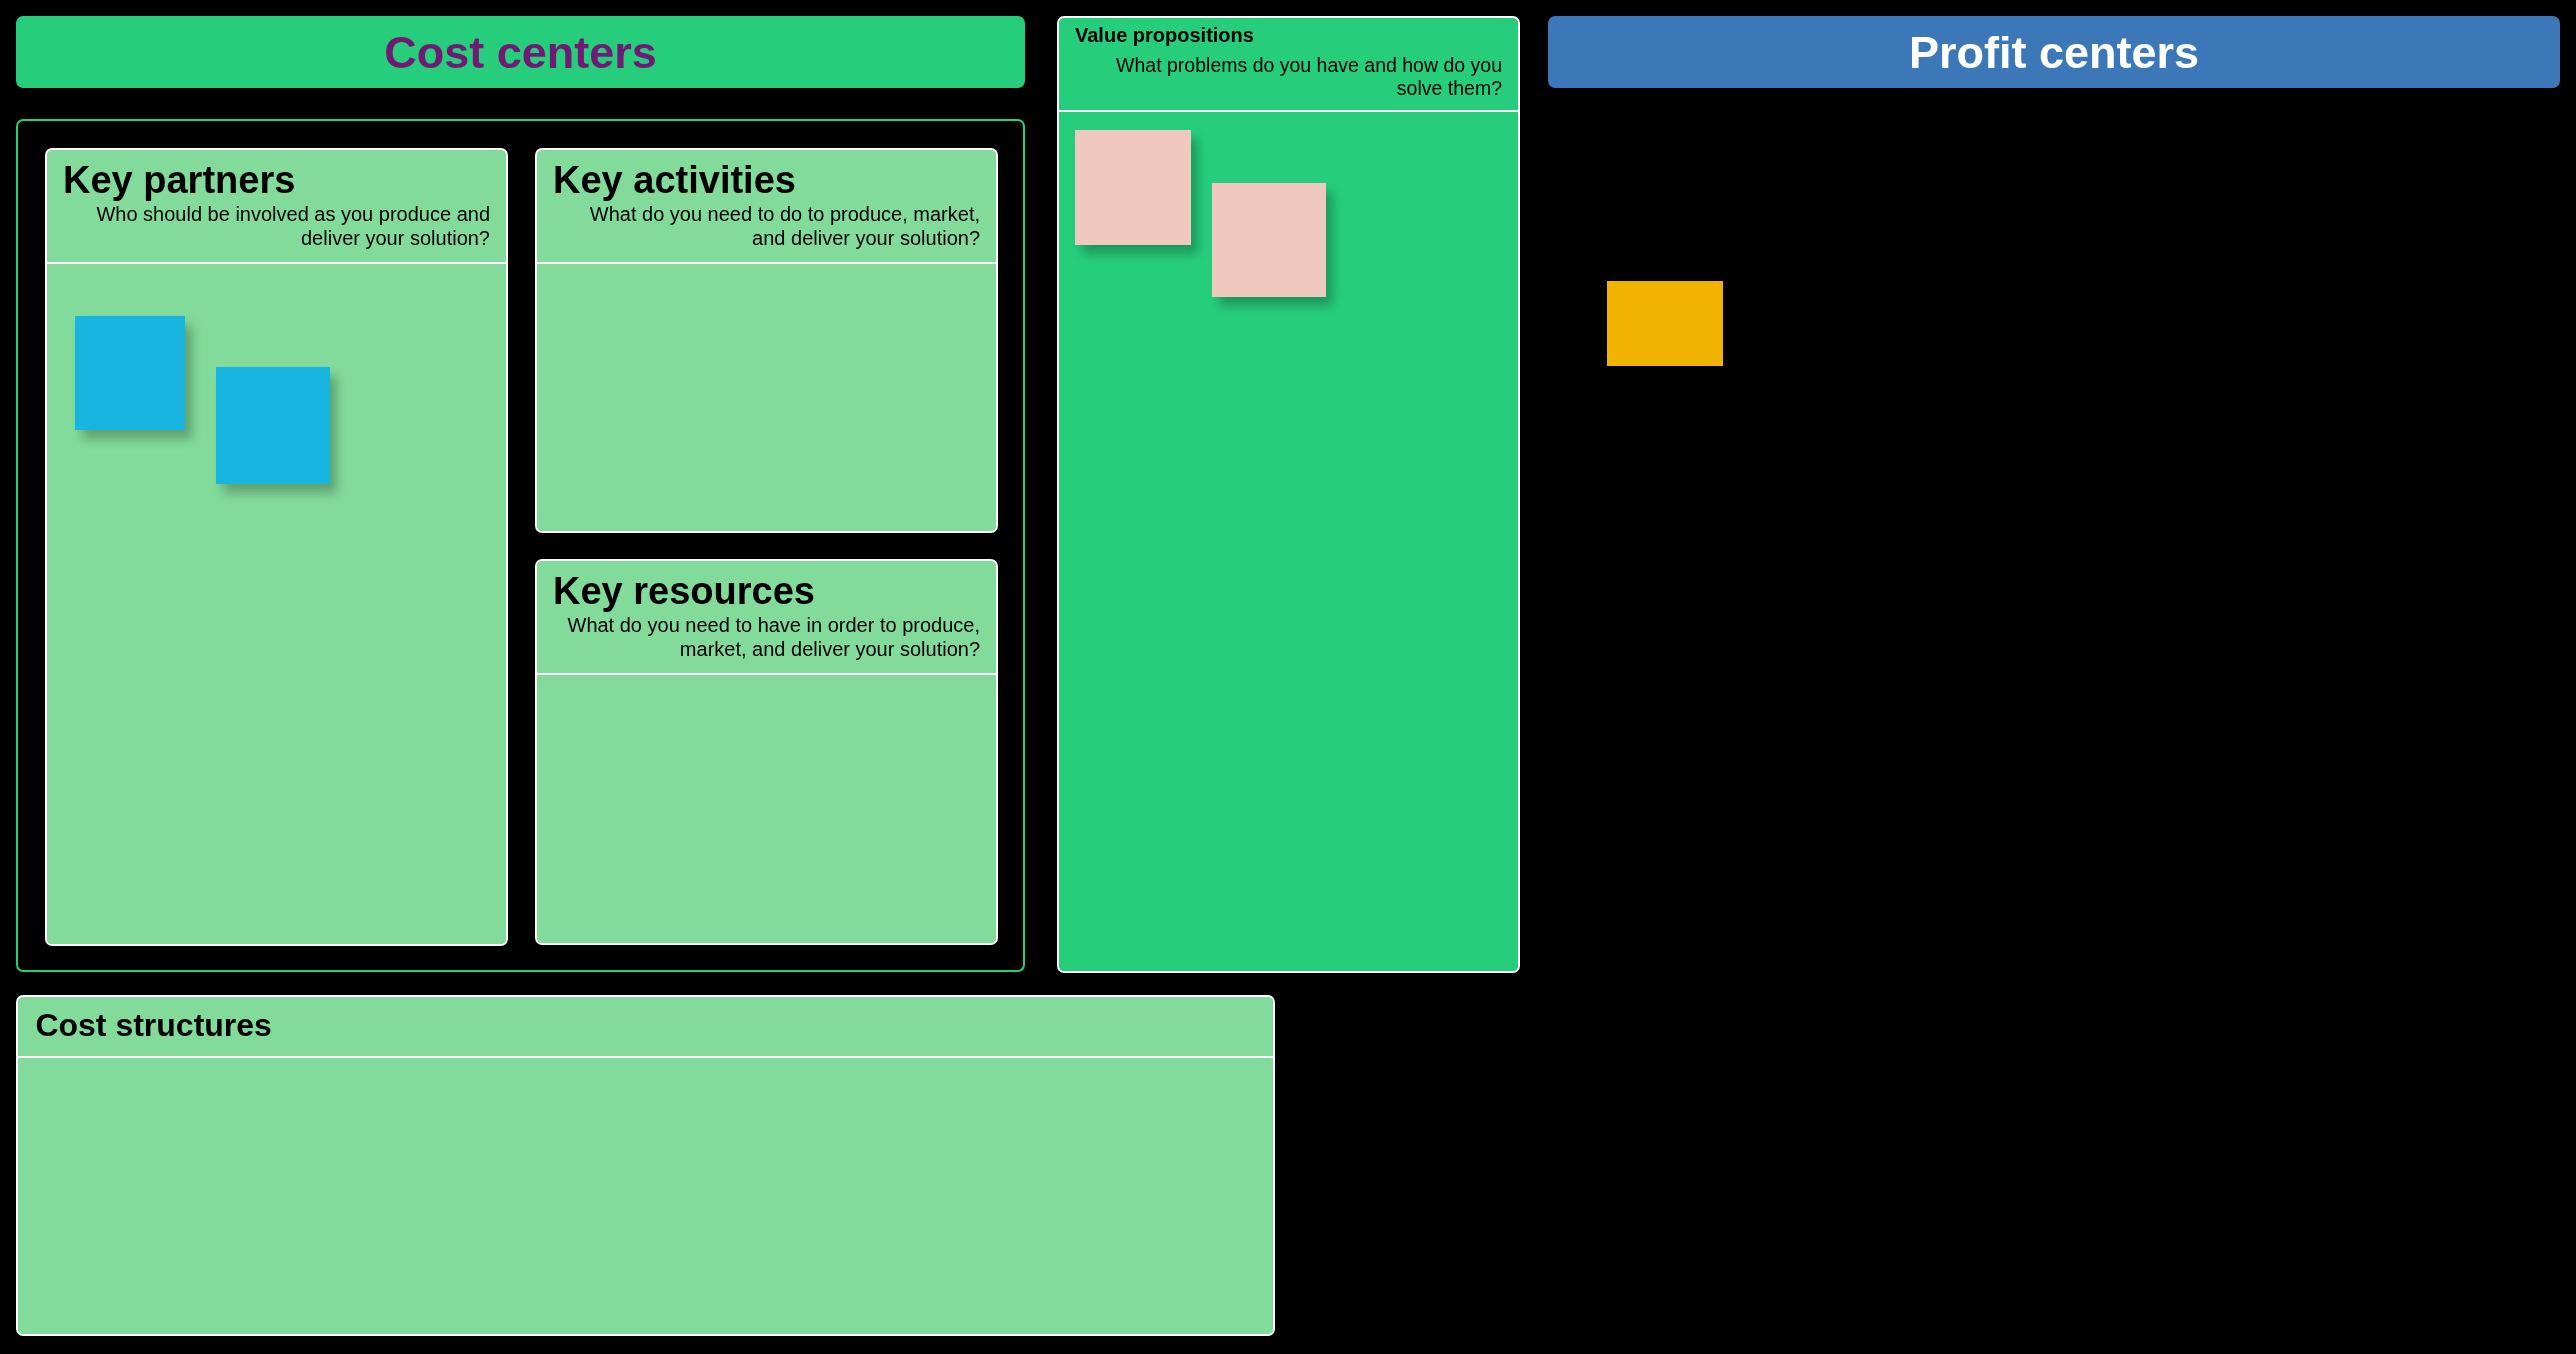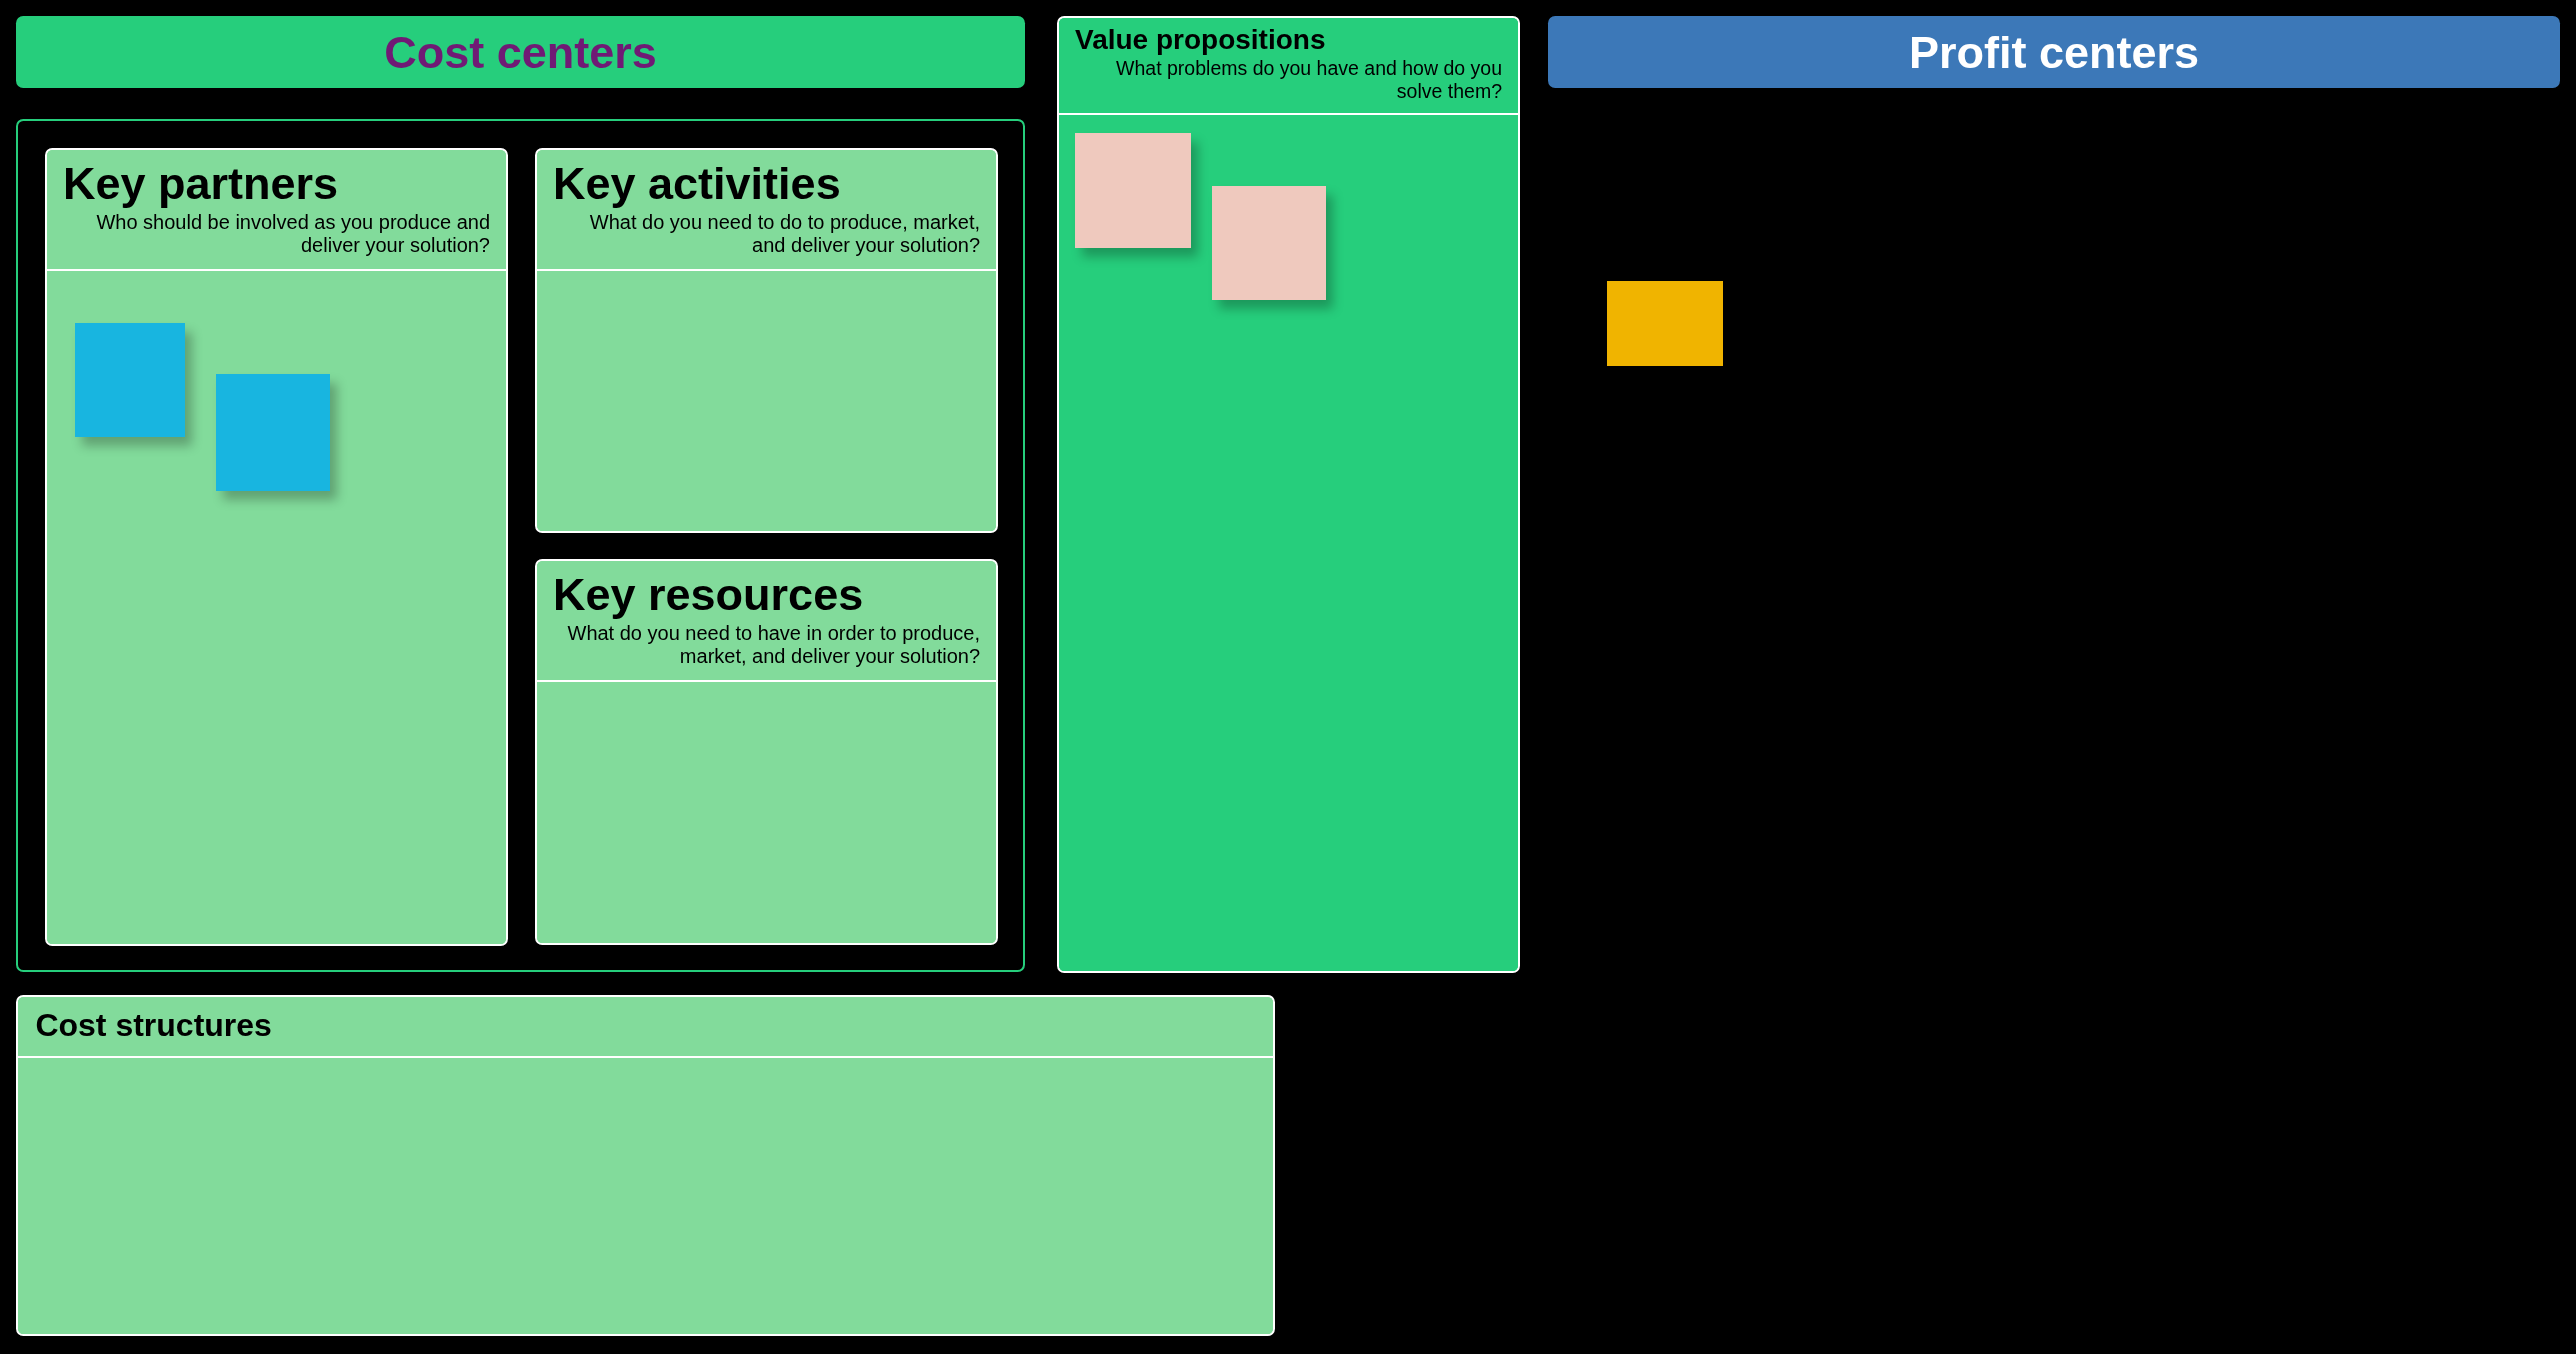--- a/index.html
+++ b/index.html
@@ -80,21 +80,21 @@
     display: flex;
     flex-direction: column;
   }
   .block-head {
     box-sizing: border-box;
     padding: 10px 16px 11.6px 16px;
     border-bottom: 2.2px solid #ffffff;
     flex: 0 0 auto;
   }
   .block-title {
-    font-size: 45px;
+    font-size: 38px;
     font-weight: bold;
     line-height: 1.06;
     color: #000000;
     margin: 0 0 2.9px 0;
     white-space: nowrap;
   }
   .block-title.compact { margin-bottom: 0; }
   .block-subtitle {
     font-size: 20px;
     font-weight: normal;
@@ -145,22 +145,22 @@
     height: 386px;
   }
   #value-propositions {
     left: 1057px;
     top: 16px;
     width: 463px;
     height: 957px;
   }
   #value-propositions .block-head { padding: 7.2px 16px 10px 16px; }
   #value-propositions .block-title {
-    font-size: 28px;
-    margin-bottom: 2px;
+    font-size: 20px;
+    margin-bottom: 8px;
   }
   #value-propositions .block-subtitle { font-size: 19.5px; }
 
   #cost-structures {
     left: 16px;
     top: 995px;
     width: 1259px;
     height: 341px;
   }
   #cost-structures .block-head { padding: 11.6px 17.4px 13px 17.4px; }

